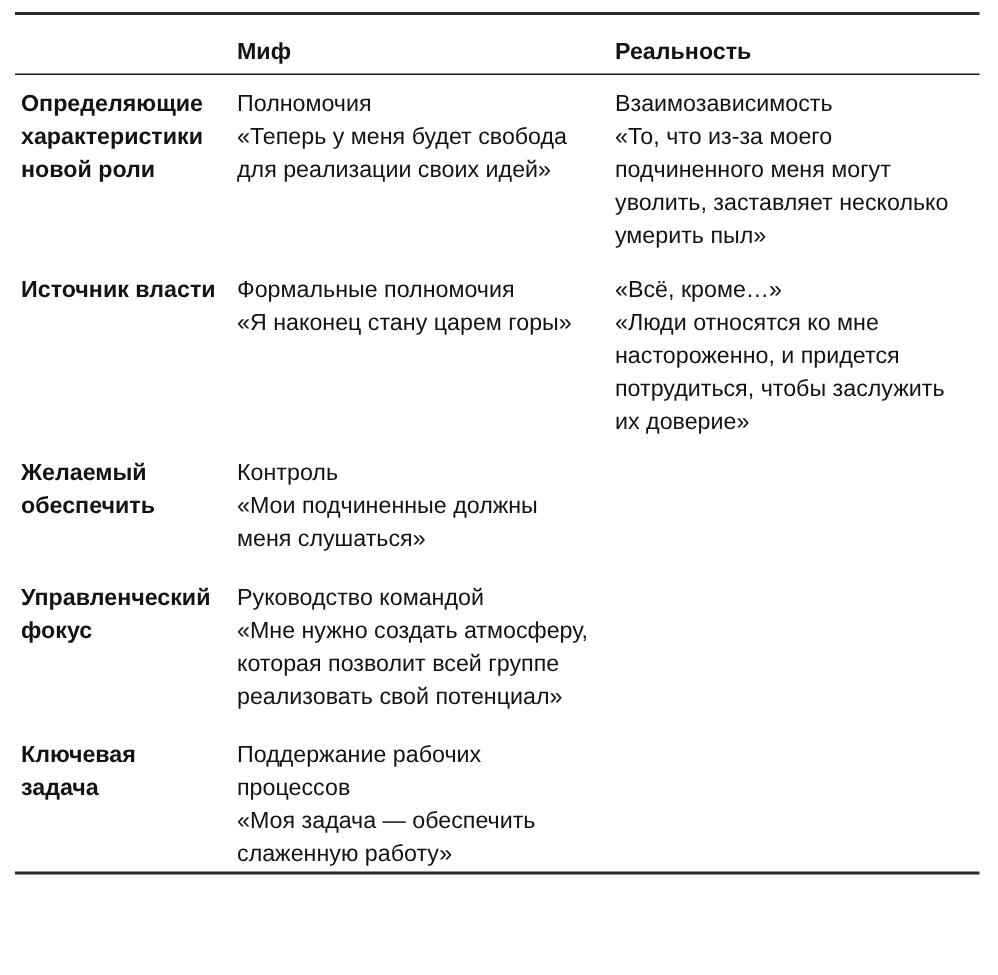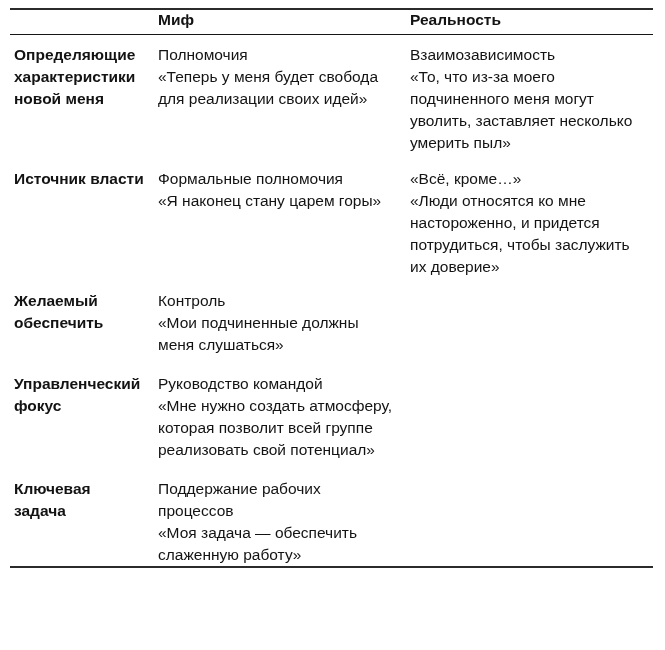--- a/index.html
+++ b/index.html
@@ -18,21 +18,21 @@
     width: 643px;
     margin: 8px 0 0 10px;
     border-top: 2.5px solid #2b2b2b;
     border-bottom: 2px solid #2b2b2b;
   }
   .thead {
     display: grid;
     grid-template-columns: 148px 252px 1fr;
     align-items: center;
     border-bottom: 1.5px solid #161616;
-    padding: 1px 0 5px 0;
+    padding: 16px 0 5px 0;
     font-weight: bold;
     font-size: 15.5px;
     line-height: 18px;
   }
   .tbody {
     padding-top: 9px;
   }
   .trow {
     display: grid;
     grid-template-columns: 148px 252px 1fr;
@@ -66,21 +66,21 @@
     <div class="c1"></div>
     <div class="c2">Миф</div>
     <div class="c3">Реальность</div>
   </div>
 
   <div class="tbody">
 
     <div class="trow trow-1">
       <div class="c1 label">Определяющие
 характеристики
-новой меня</div>
+новой роли</div>
       <div class="c2 cell">Полномочия
 «Теперь у меня будет свобода
 для реализации своих идей»</div>
       <div class="c3 cell">Взаимозависимость
 «То, что из-за моего
 подчиненного меня могут
 уволить, заставляет несколько
 умерить пыл»</div>
     </div>
 

